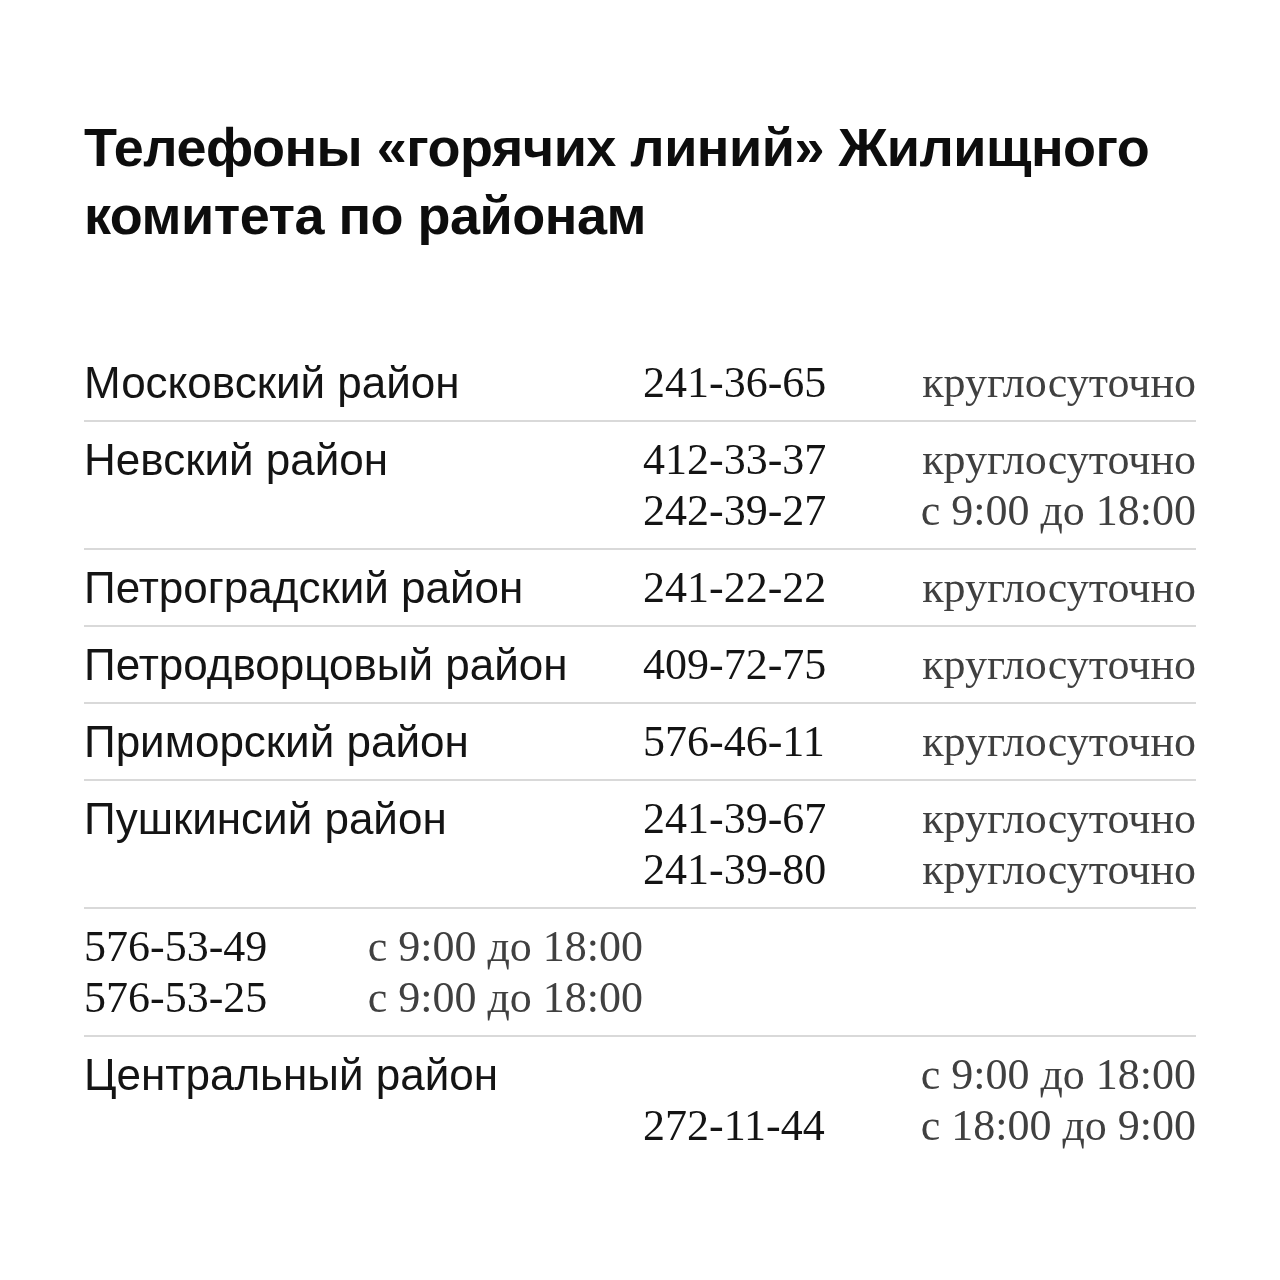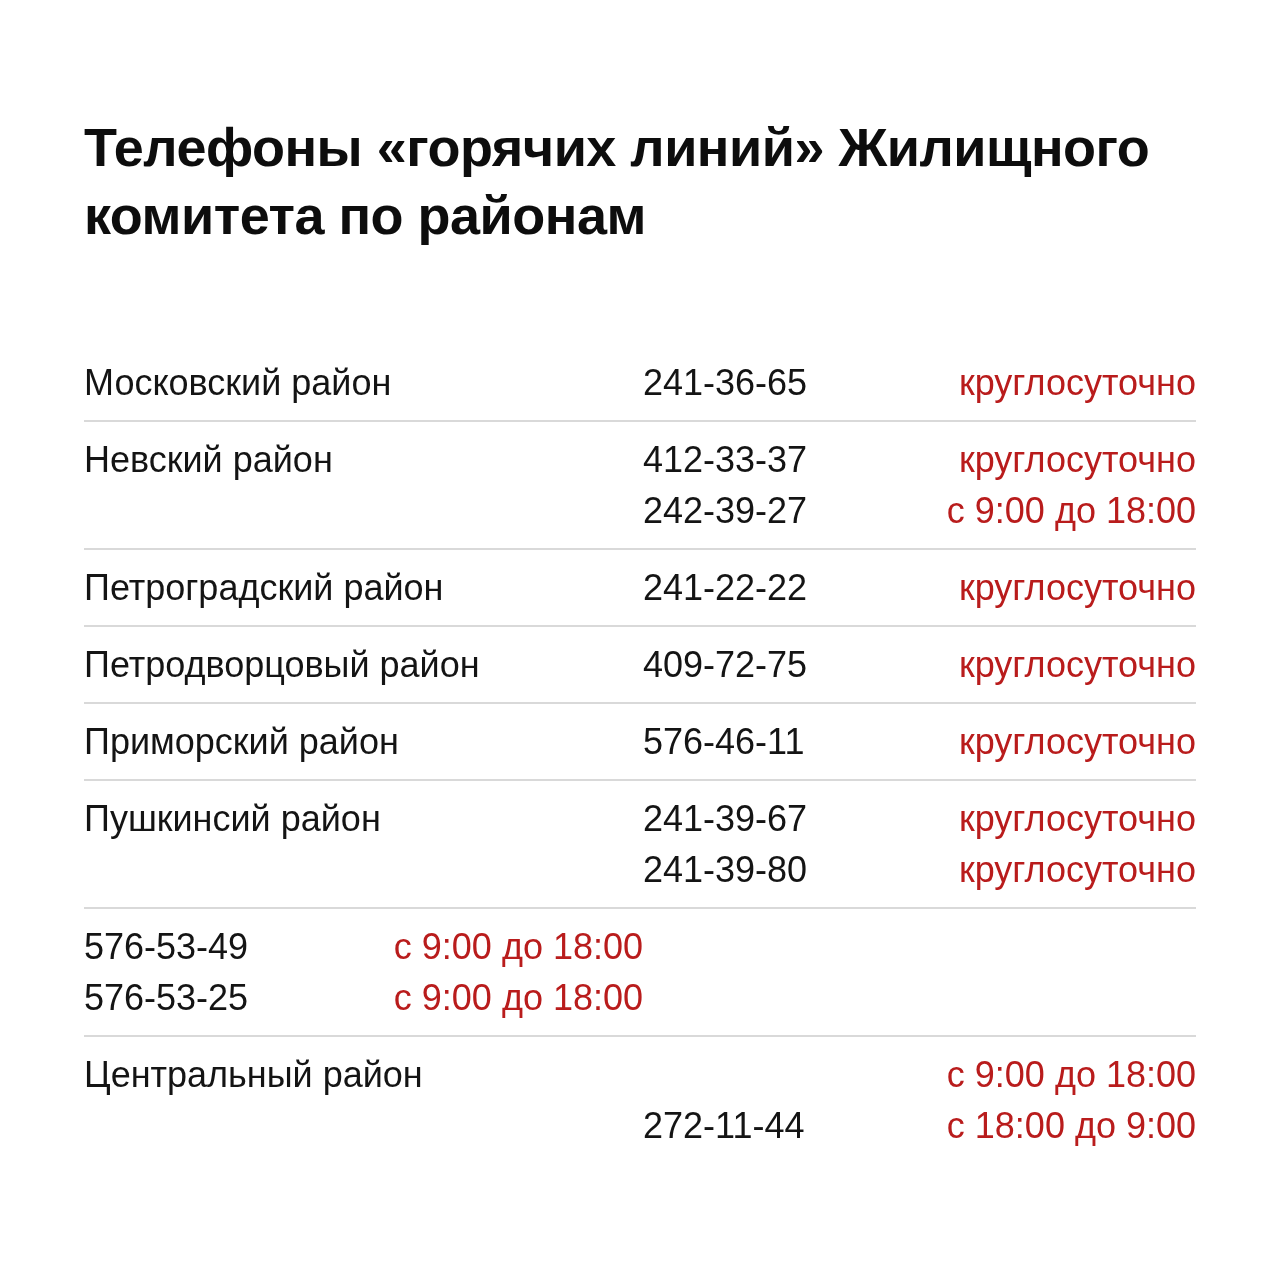--- a/index.html
+++ b/index.html
@@ -30,44 +30,45 @@
   }
   .phones-table {
     margin-top: 96px;
     width: 1112px;
   }
   .row {
     display: grid;
     grid-template-columns: 559px 1fr;
     padding: 12px 0;
     border-bottom: 2px solid #d9d9d9;
-    font-size: 36px;
+    font-size: 44px;
     line-height: 51px;
   }
   .row:last-child {
     border-bottom: none;
   }
   .district {
     color: #141414;
   }
   .entries {
     display: flex;
     flex-direction: column;
   }
   .entry-line {
     display: flex;
     align-items: baseline;
+    font-family: Liberation Serif, serif;
   }
   .phone {
     color: #141414;
   }
   .schedule {
     margin-left: auto;
     text-align: center;
-    color: #b91c1c;
+    color: #404040;
   }
 </style>
 </head>
 <body>
 
 <div class="page">
   <h1 class="page-title">Телефоны «горячих линий» Жилищного комитета по районам</h1>
 
   <div class="phones-table" id="phones-table">
   <div class="row">

